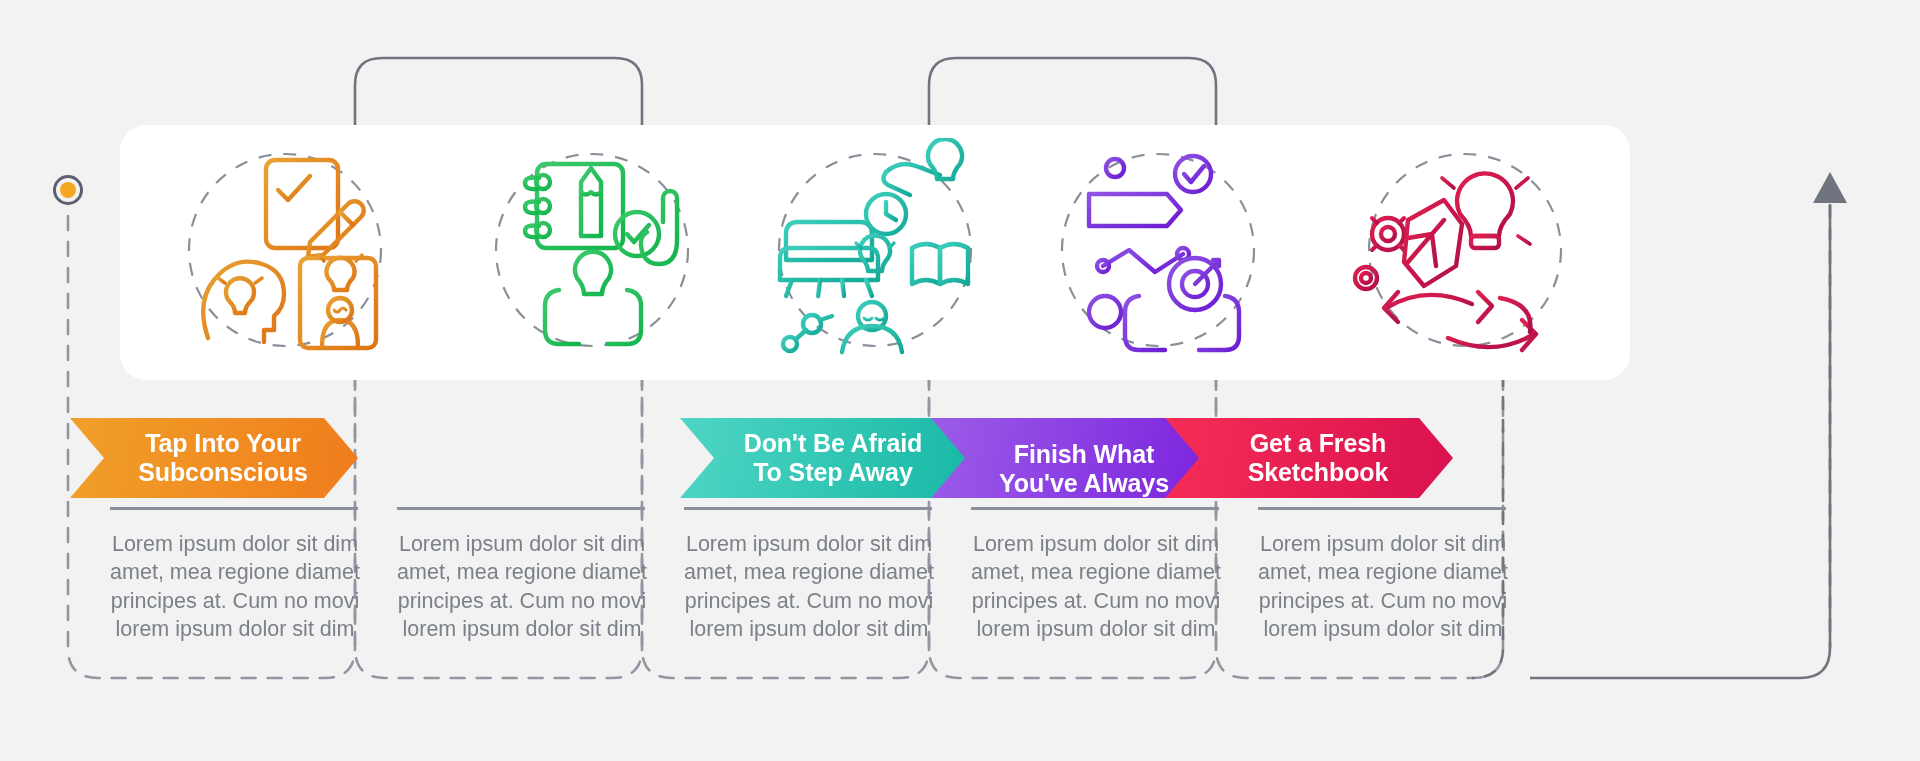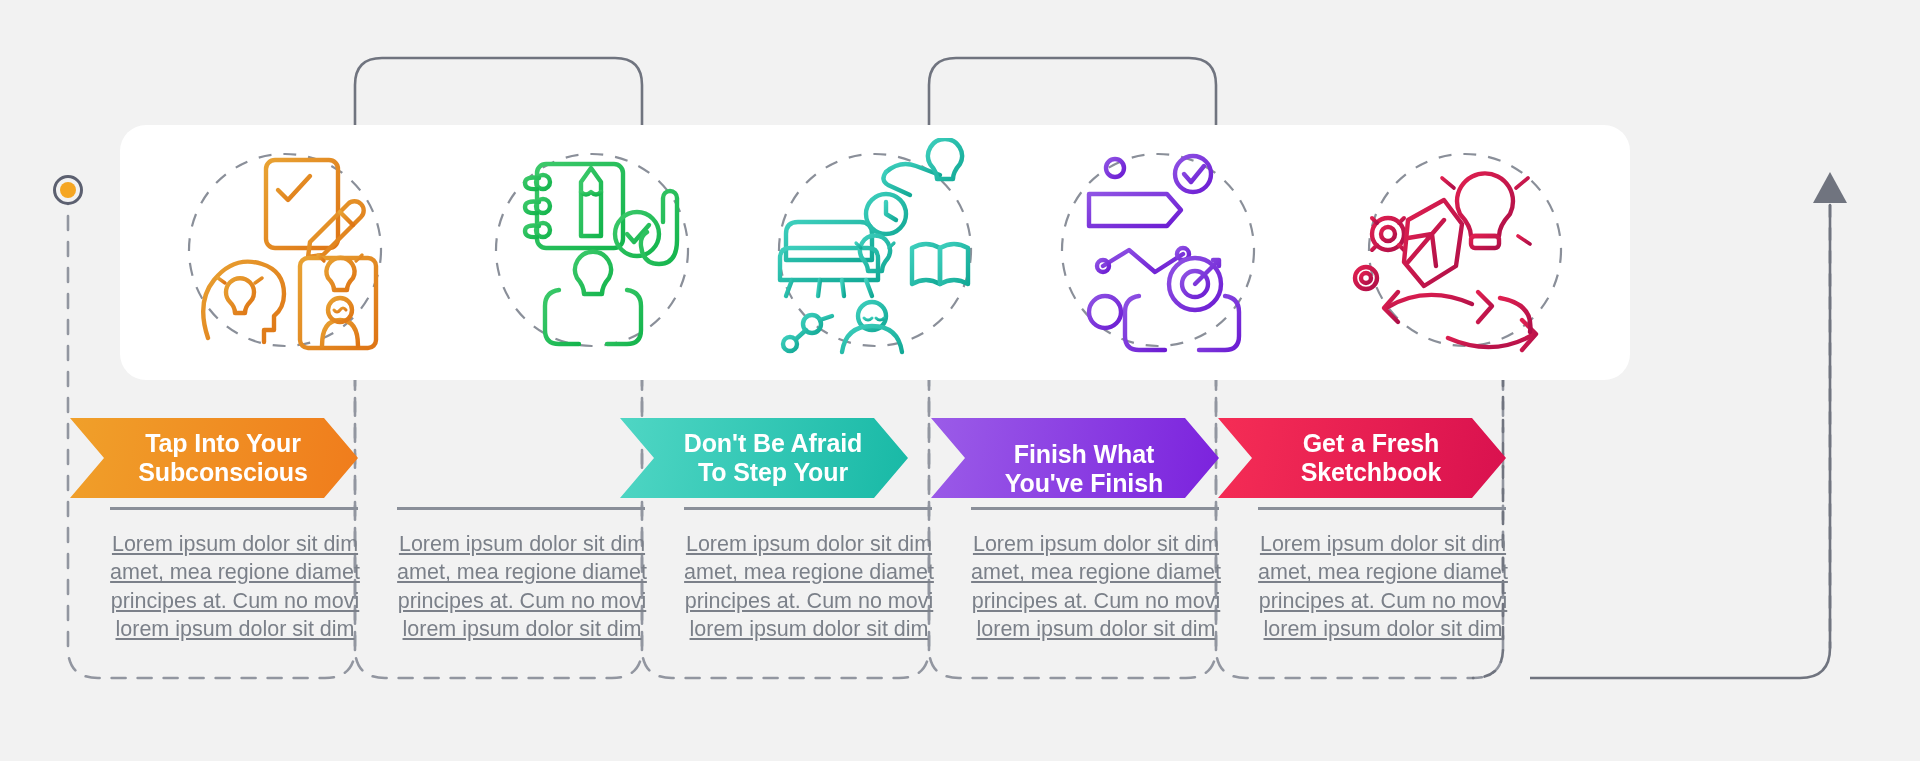--- a/index.html
+++ b/index.html
@@ -64,21 +64,20 @@
   }
 
   
   .body-text{
     position:absolute;
     top:530px;
     font-size:21.5px;
     line-height:1.32;
     color:#7b8089;
     text-align:center;
-    text-decoration:underline;
   }
 </style>
 </head>
 <body>
 
 <div id="stage">
 
   <svg id="deco" viewBox="0 0 1920 761">
     <defs>
       <style>
@@ -380,33 +379,33 @@
       </div>
     </div>
   </div>
 
   <div class="banner b1" style="left:70px;width:288px;background:linear-gradient(100deg,#f0a02a 0%,#f07c1c 100%);">
     <div class="banner-label">
       <div>Tap Into Your</div>
       <div>Subconscious</div>
     </div>
   </div>
-  <div class="banner" style="left:620px;width:288px;background:linear-gradient(100deg,#4fd6c4 0%,#18b9a6 100%);">
+  <div class="banner" style="left:680px;width:288px;background:linear-gradient(100deg,#4fd6c4 0%,#18b9a6 100%);">
     <div class="banner-label">
       <div>Don't Be Afraid</div>
-      <div>To Step Your</div>
+      <div>To Step Away</div>
     </div>
   </div>
   <div class="banner" style="left:931px;width:288px;background:linear-gradient(100deg,#9b5ce8 0%,#7b22dd 100%);align-items:flex-end;">
     <div class="banner-label">
       <div>Finish What</div>
-      <div>You've Finish</div>
-    </div>
-  </div>
-  <div class="banner" style="left:1218px;width:288px;background:linear-gradient(100deg,#f52d55 0%,#d9114f 100%);align-items:center;">
+      <div>You've Always</div>
+    </div>
+  </div>
+  <div class="banner" style="left:1165px;width:288px;background:linear-gradient(100deg,#f52d55 0%,#d9114f 100%);align-items:center;">
     <div class="banner-label">
       <div>Get a Fresh</div>
       <div>Sketchbook</div>
     </div>
   </div>
 
   <div class="rule" style="left:110px;width:248px;"></div>
   <div class="rule" style="left:397px;width:248px;"></div>
   <div class="rule" style="left:684px;width:248px;"></div>
   <div class="rule" style="left:971px;width:248px;"></div>

